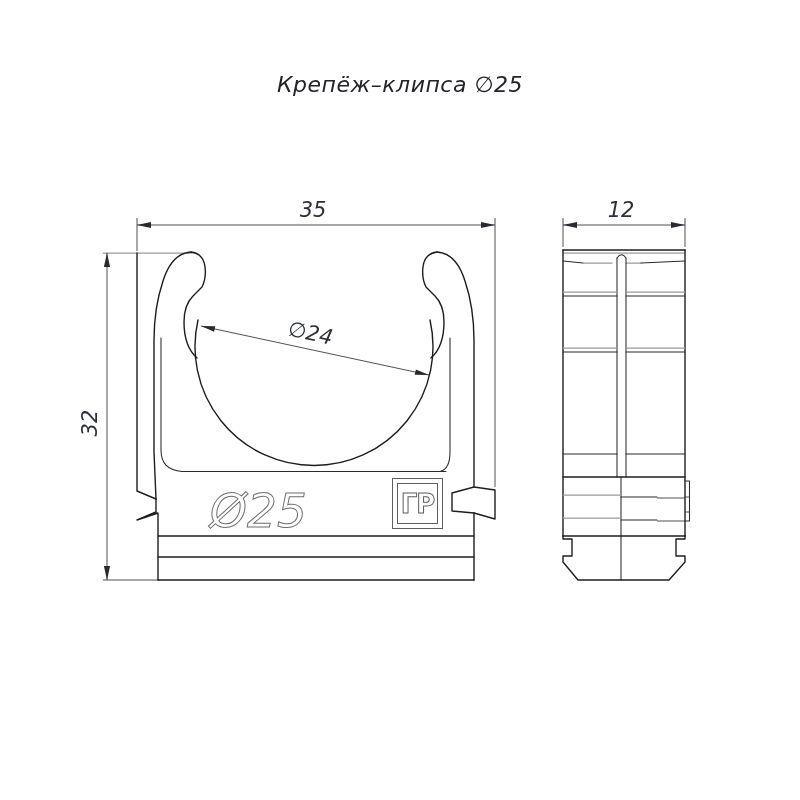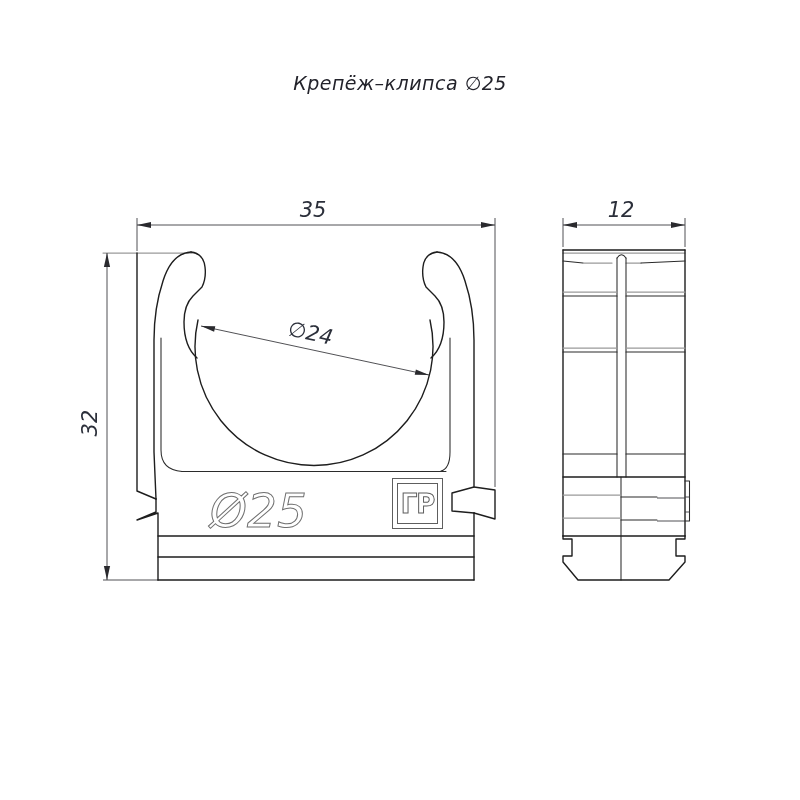--- a/index.html
+++ b/index.html
@@ -1,19 +1,19 @@
 <!DOCTYPE html>
 <html><head>
 <meta charset="utf-8">
 <style>
   html,body{margin:0;padding:0;background:#f4f4f4;}
   #stage{position:relative;width:800px;height:800px;background:#ffffff;overflow:hidden;
          font-family:"DejaVu Sans",sans-serif;}
   #title{position:absolute;left:0;top:72px;width:800px;text-align:center;
-         font-style:italic;font-size:19px;letter-spacing:.5px;color:#23232b;}
+         font-style:italic;font-size:22px;letter-spacing:.5px;color:#23232b;}
   svg{position:absolute;left:0;top:0;}
   .edge{stroke:#1e1e1e;stroke-width:1.4;fill:none;stroke-linejoin:round;stroke-linecap:round;}
   .edge2{stroke:#2b2b2b;stroke-width:1.05;fill:none;stroke-linejoin:round;stroke-linecap:round;}
   .gray{stroke:#9a9a9a;stroke-width:1.25;fill:none;stroke-linecap:round;}
   .thin{stroke:#3d3d42;stroke-width:0.9;fill:none;}
   .arrow{fill:#2a2a2e;stroke:none;}
   .dim{font-style:italic;font-size:21px;fill:#2b2f3a;}
   .emboss{font-style:italic;font-size:47px;fill:none;stroke:#6f6f6f;stroke-width:1;}
   .logo{font-weight:bold;font-size:26px;fill:none;stroke:#5e5e5e;stroke-width:1;letter-spacing:-1px;}
 </style>

